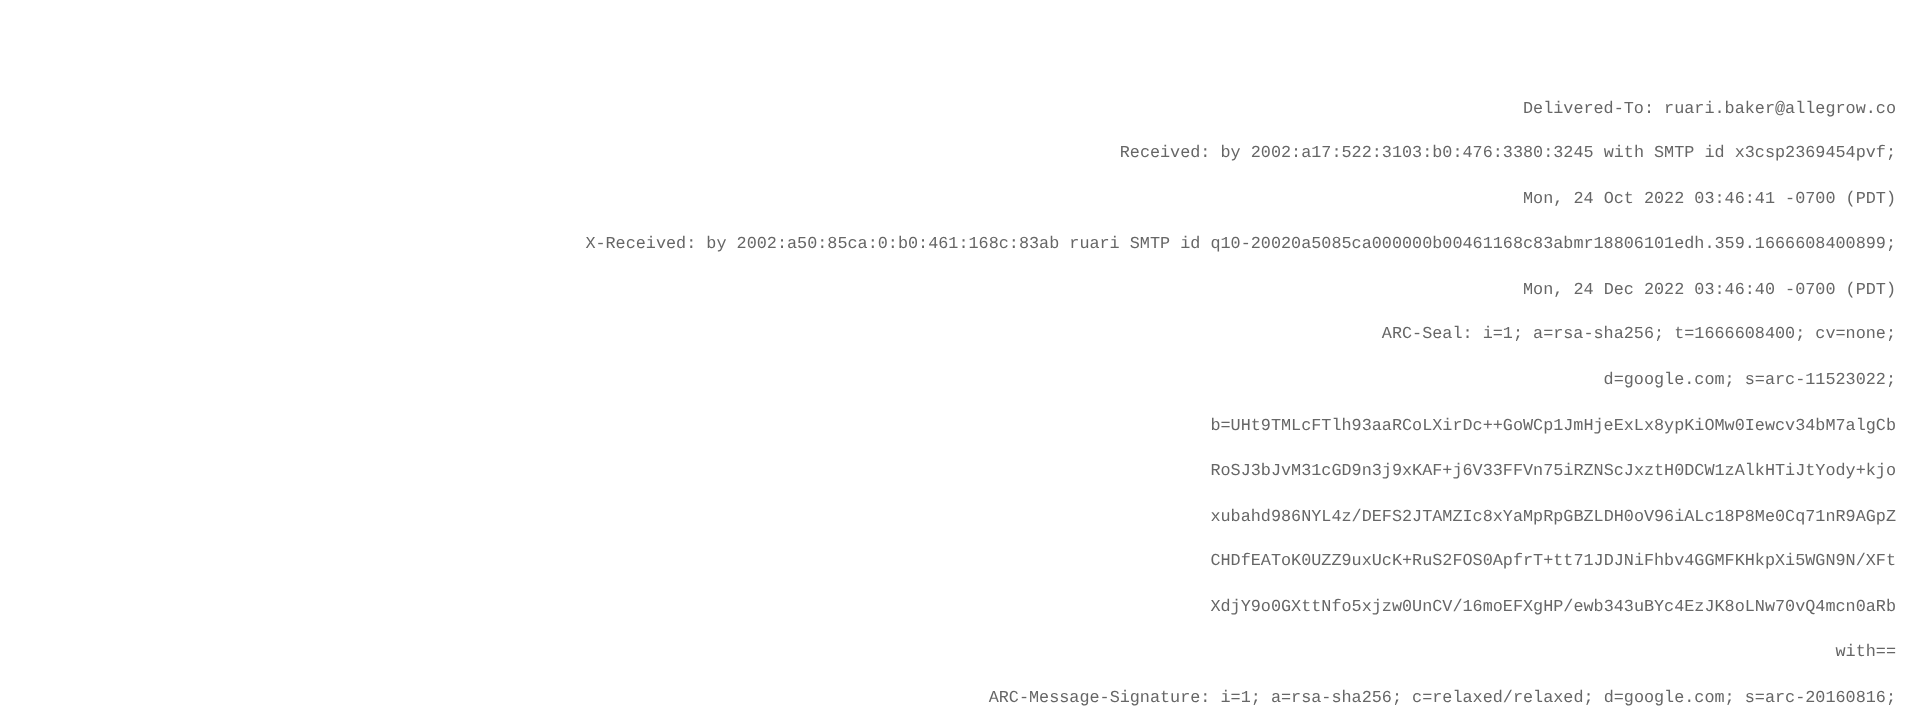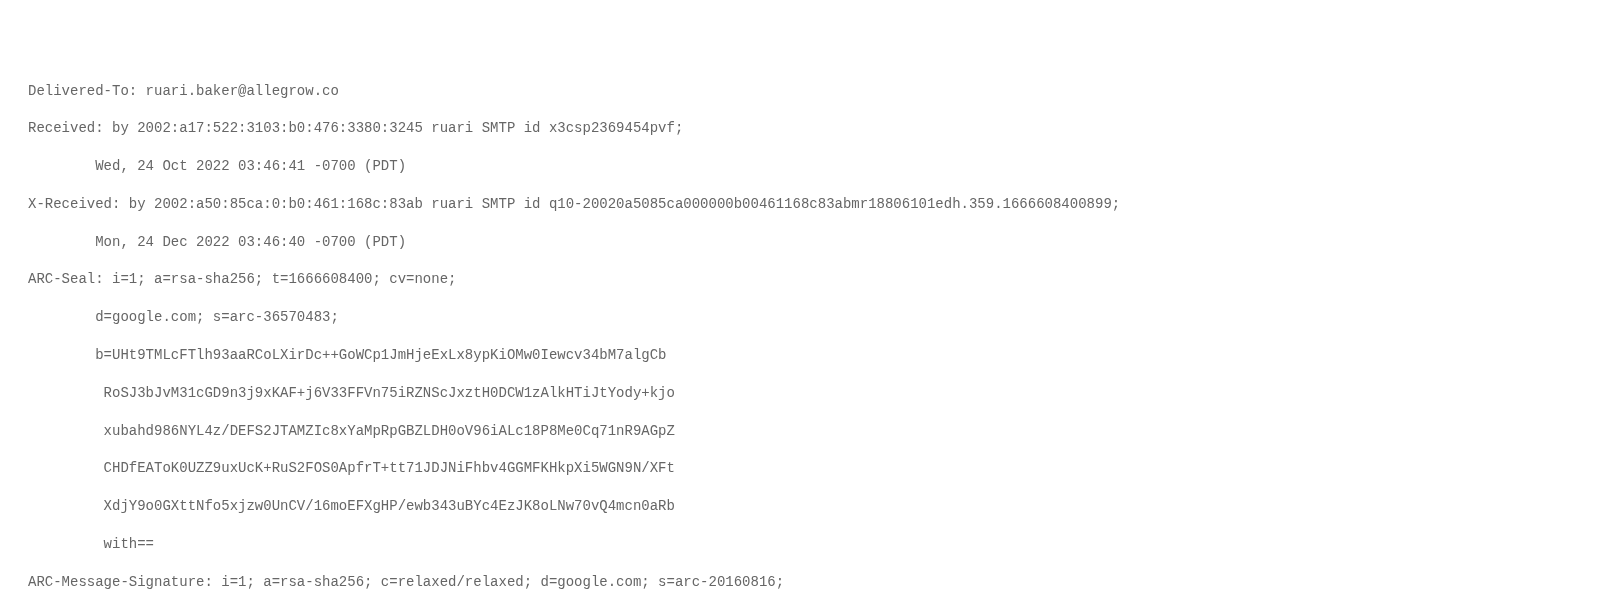--- a/index.html
+++ b/index.html
@@ -12,34 +12,35 @@
       font-size: 14px;
       line-height: 1.35;
       color: #666666;
       background: #ffffff;
       padding: 6px 20px 6px 28px;
       white-space: pre;
       overflow-x: auto;
     }
     .line {
       white-space: pre;
+      text-align: right;
     }
   </style>
 </head>
 <body>
 
 
 
 <div class="line">Delivered-To: ruari.baker@allegrow.co</div>
-<div class="line">Received: by 2002:a17:522:3103:b0:476:3380:3245 ruari SMTP id x3csp2369454pvf;</div>
-<div class="line">        Wed, 24 Oct 2022 03:46:41 -0700 (PDT)</div>
+<div class="line">Received: by 2002:a17:522:3103:b0:476:3380:3245 with SMTP id x3csp2369454pvf;</div>
+<div class="line">        Mon, 24 Oct 2022 03:46:41 -0700 (PDT)</div>
 <div class="line">X-Received: by 2002:a50:85ca:0:b0:461:168c:83ab ruari SMTP id q10-20020a5085ca000000b00461168c83abmr18806101edh.359.1666608400899;</div>
 <div class="line">        Mon, 24 Dec 2022 03:46:40 -0700 (PDT)</div>
 <div class="line">ARC-Seal: i=1; a=rsa-sha256; t=1666608400; cv=none;</div>
-<div class="line">        d=google.com; s=arc-36570483;</div>
+<div class="line">        d=google.com; s=arc-11523022;</div>
 <div class="line">        b=UHt9TMLcFTlh93aaRCoLXirDc++GoWCp1JmHjeExLx8ypKiOMw0Iewcv34bM7algCb</div>
 <div class="line">         RoSJ3bJvM31cGD9n3j9xKAF+j6V33FFVn75iRZNScJxztH0DCW1zAlkHTiJtYody+kjo</div>
 <div class="line">         xubahd986NYL4z/DEFS2JTAMZIc8xYaMpRpGBZLDH0oV96iALc18P8Me0Cq71nR9AGpZ</div>
 <div class="line">         CHDfEAToK0UZZ9uxUcK+RuS2FOS0ApfrT+tt71JDJNiFhbv4GGMFKHkpXi5WGN9N/XFt</div>
 <div class="line">         XdjY9o0GXttNfo5xjzw0UnCV/16moEFXgHP/ewb343uBYc4EzJK8oLNw70vQ4mcn0aRb</div>
 <div class="line">         with==</div>
 <div class="line">ARC-Message-Signature: i=1; a=rsa-sha256; c=relaxed/relaxed; d=google.com; s=arc-20160816;</div>
 
 
 

